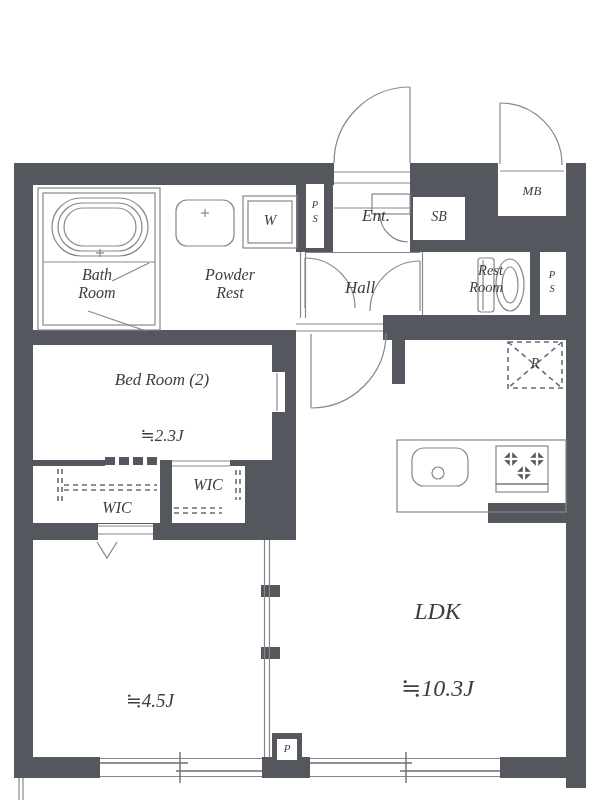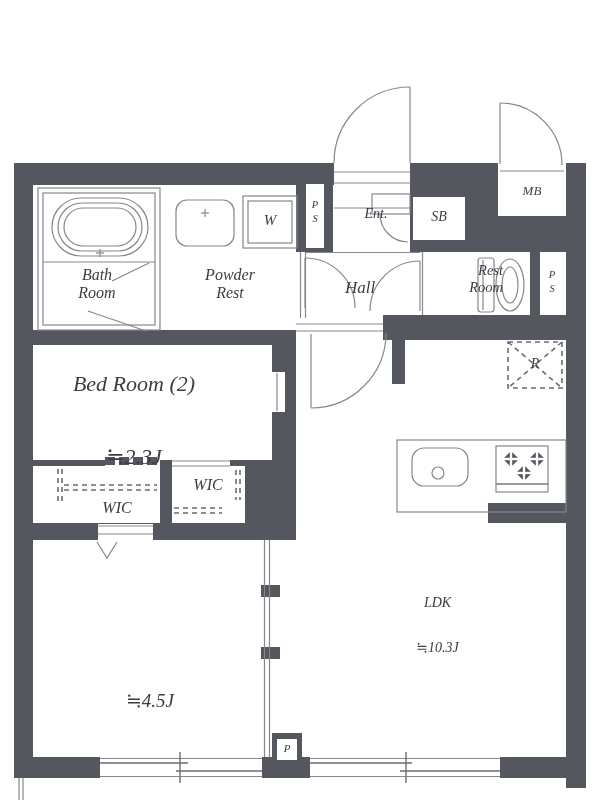--- a/index.html
+++ b/index.html
@@ -211,31 +211,31 @@
     </g>
   </svg>
 
   <div class="lbl" style="left:40px;top:266px;width:114px;font-size:16px;">Bath
 Room</div>
   <div class="lbl" style="left:168px;top:266px;width:124px;font-size:16px;">Powder
 Rest</div>
   <div class="lbl" style="left:243px;top:212px;width:54px;font-size:15px;">W</div>
   <div class="lbl" style="left:306px;top:198px;width:18px;font-size:10.5px;line-height:1.3;">P
 S</div>
-  <div class="lbl" style="left:333px;top:206px;width:86px;font-size:14px;">Ent.</div>
+  <div class="lbl" style="left:333px;top:206px;width:86px;font-size:17px;">Ent.</div>
   <div class="lbl" style="left:413px;top:209px;width:52px;font-size:14px;">SB</div>
   <div class="lbl" style="left:498px;top:184px;width:68px;font-size:13px;">MB</div>
   <div class="lbl" style="left:305px;top:278px;width:110px;font-size:17px;text-align:center;">Hall</div>
   <div class="lbl" style="left:423px;top:262px;width:80px;font-size:14.5px;text-align:right;">Rest
 Room</div>
   <div class="lbl" style="left:540px;top:268px;width:24px;font-size:10.5px;line-height:1.3;">P
 S</div>
   <div class="lbl" style="left:508px;top:356px;width:54px;font-size:14px;">R</div>
-  <div class="lbl" style="left:24px;top:366px;width:220px;font-size:22px;line-height:1.65;"><span>Bed Room (2)</span><br>
+  <div class="lbl" style="left:52px;top:366px;width:220px;font-size:17px;line-height:1.65;"><span>Bed Room (2)</span><br>
        <span>≒2.3J</span></div>
   <div class="lbl" style="left:75px;top:499px;width:84px;font-size:16px;">WIC</div>
   <div class="lbl" style="left:166px;top:476px;width:84px;font-size:16px;">WIC</div>
   <div class="lbl" style="left:40px;top:622px;width:220px;font-size:19px;line-height:1.65;"><br>
        <span>≒4.5J</span></div>
-  <div class="lbl" style="left:330px;top:592px;width:215px;font-size:14px;line-height:1.6;"><span>LDK</span><br>
+  <div class="lbl" style="left:330px;top:592px;width:215px;font-size:24px;line-height:1.6;"><span>LDK</span><br>
        <span>≒10.3J</span></div>
   <div class="lbl" style="left:277px;top:742px;width:20px;font-size:11px;">P</div>
 </div>
 
 </body></html>

